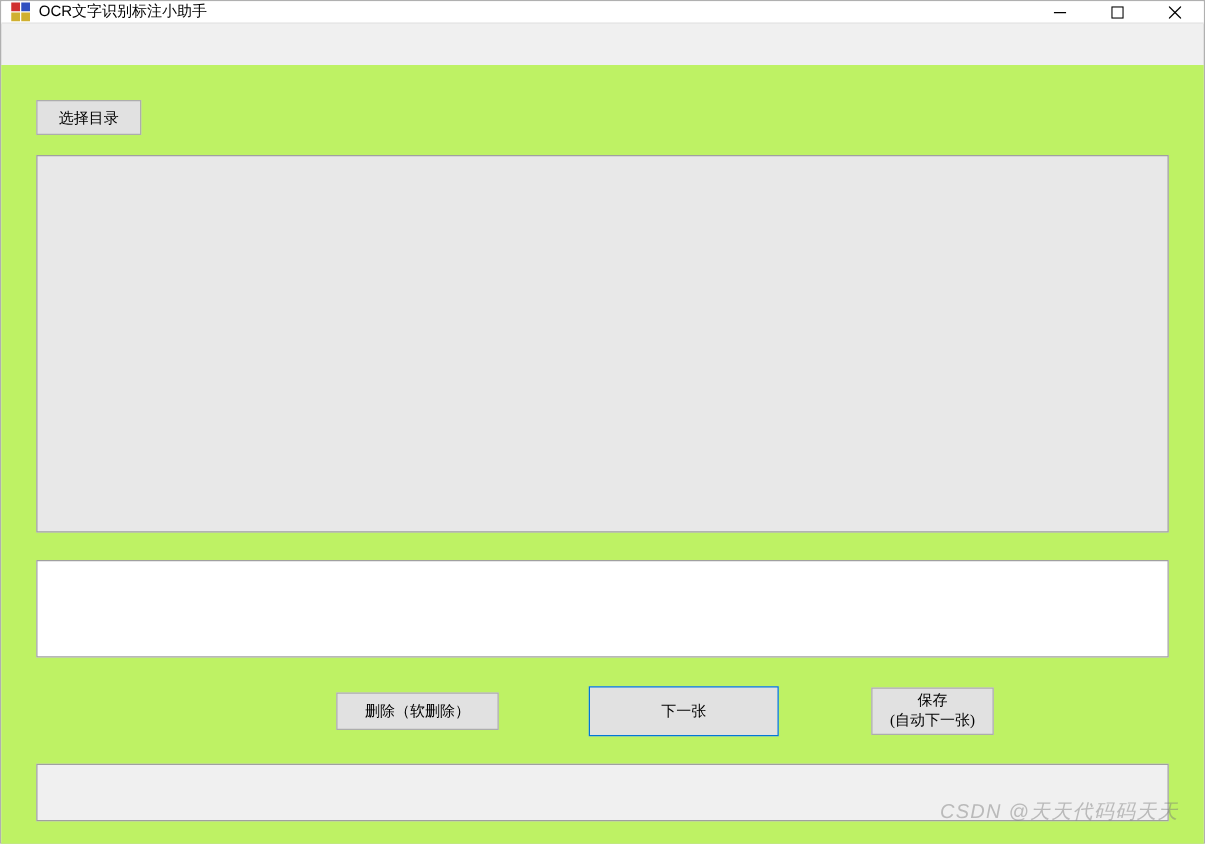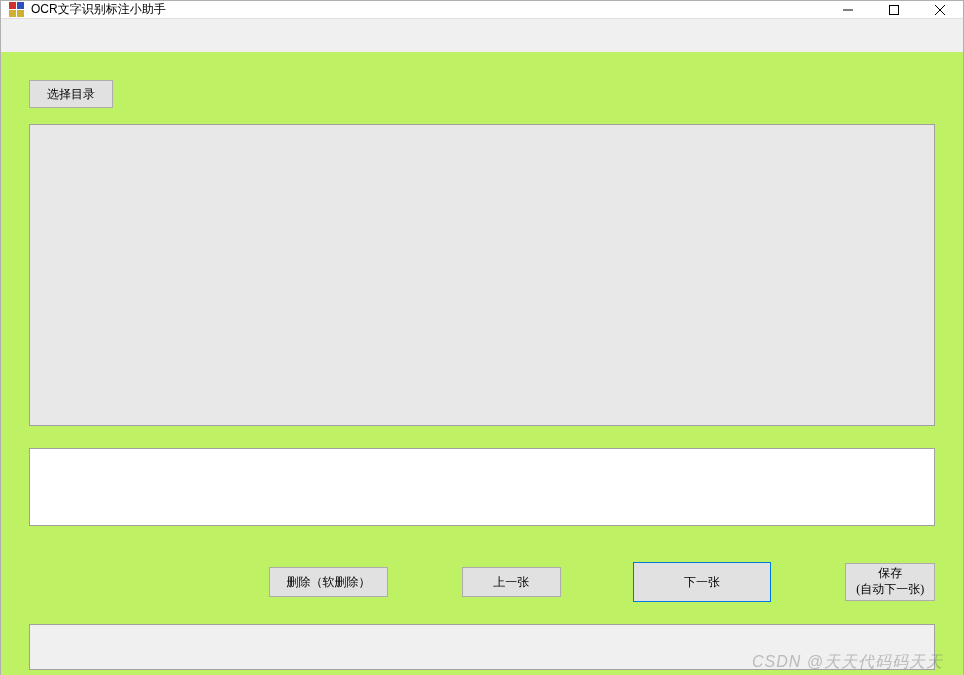--- a/index.html
+++ b/index.html
@@ -127,21 +127,21 @@
       width: 100%;
       height: 78px;
       border: 1px solid #a0a0a0;
       background: #ffffff;
       font-family: inherit;
       font-size: 12px;
       padding: 4px;
       resize: none;
     }
     .button-row {
-      margin-top: 33px;
+      margin-top: 20px;
       display: flex;
       gap: 0;
       align-items: center;
       padding-left: 240px;
     }
     .btn-delete {
       width: 130px;
       height: 30px;
     }
     .btn-prev {
@@ -216,21 +216,20 @@
 
   <div class="client-area">
     <button class="btn btn-select-dir">选择目录</button>
 
     <div class="image-panel"></div>
 
     <textarea class="text-input" style=""></textarea>
 
     <div class="button-row">
       <button class="btn btn-delete">删除（软删除）</button>
-      <button class="btn btn-prev">上一张</button>
       <button class="btn btn-next">下一张</button>
       <button class="btn btn-save">保存
 (自动下一张)</button>
     </div>
 
     <div class="status-panel"></div>
 
     <div class="watermark">CSDN @天天代码码天天</div>
   </div>
 </div>

